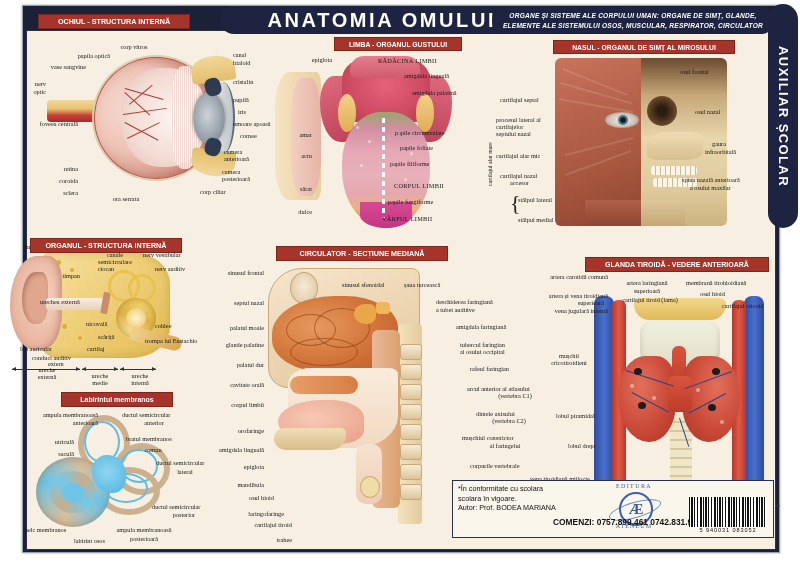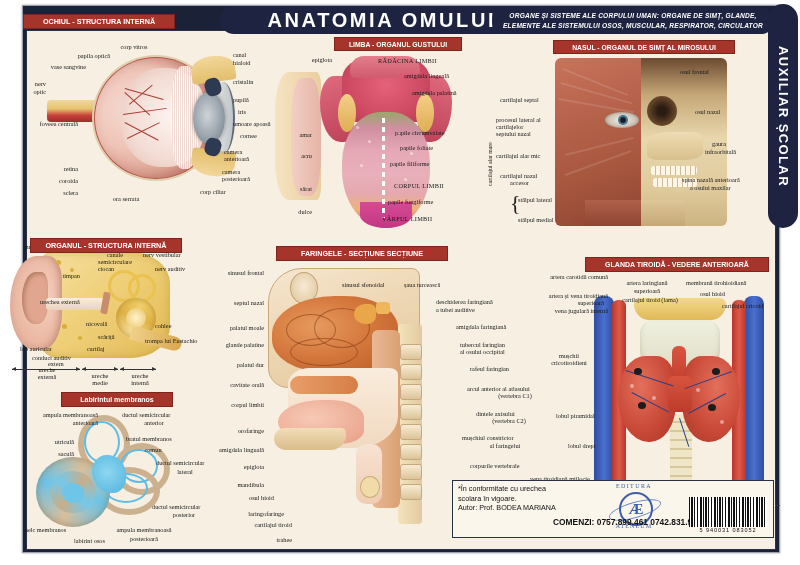--- a/index.html
+++ b/index.html
@@ -298,21 +298,21 @@
     <span class="t">ANATOMIA OMULUI I</span>
   </div>
   <div class="subtitle-pill">
     <span class="s">ORGANE ȘI SISTEME ALE CORPULUI UMAN: ORGANE DE SIMȚ, GLANDE,</span>
     <span class="s">ELEMENTE ALE SISTEMULUI OSOS, MUSCULAR, RESPIRATOR, CIRCULATOR</span>
   </div>
   <div class="aux-tab">
     <span>AUXILIAR ȘCOLAR</span>
   </div>
 
-  <div class="banner" style="left:23px;top:14px;width:150px;height:13px;font-size:7.2px;">
+  <div class="banner" style="left:38px;top:14px;width:150px;height:13px;font-size:7.2px;">
     <span>OCHIUL - STRUCTURA INTERNĂ</span>
   </div>
 
   <div class="eyeWrap">
     <div class="orbit"></div>
     <div class="orbit2"></div>
     <div class="optNerve"></div>
     <div class="eyeSclera"></div>
     <div class="eyeChoroid"></div>
     <div class="eyeBall"></div>
@@ -510,21 +510,21 @@
   <div class="lbl" style="left:487px;top:186px;width:46px;transform:rotate(-90deg);transform-origin:0 0;font-size:5.8px;">cartilajul alar mare</div>
   <div class="brace" style="left:510px;top:190px;">{</div>
   <div class="lbl" style="left:680px;top:68px;width:58px;">osul frontal</div>
   <div class="lbl" style="left:695px;top:108px;width:52px;">osul nazal</div>
   <div class="lbl" style="left:712px;top:140px;width:40px;">gaura</div>
   <div class="lbl" style="left:705px;top:148px;width:58px;">infraorbitală</div>
   <div class="lbl" style="left:682px;top:176px;width:100px;">spina nazală anterioară</div>
   <div class="lbl" style="left:690px;top:184px;width:86px;">a osului maxilar</div>
 
   <div class="banner" style="left:276px;top:246px;width:170px;height:13px;font-size:7.2px;">
-    <span>FARINGELE - SECȚIUNE SECȚIUNE</span>
+    <span>CIRCULATOR - SECȚIUNE MEDIANĂ</span>
   </div>
 
   <div class="phWrap">
     <div class="skullBlk"></div>
     <div class="frontSinus"></div>
     <div class="brainMass"></div>
     <div class="brainFold" style="left:18px;top:46px;width:48px;height:30px;"></div>
     <div class="brainFold" style="left:46px;top:40px;width:54px;height:38px;"></div>
     <div class="brainFold" style="left:22px;top:70px;width:66px;height:26px;"></div>
     <div class="sphen"></div>
@@ -623,21 +623,21 @@
   <div class="lbl" style="left:722px;top:302px;width:66px;">cartilajul cricoid</div>
   <div class="lbl" style="left:556px;top:412px;width:62px;">lobul piramidal</div>
   <div class="lbl" style="left:568px;top:442px;width:52px;">lobul drept</div>
   <div class="lbl" style="left:530px;top:475px;width:86px;">vena tiroidiană mijlocie</div>
   <div class="lbl u" style="left:604px;top:498px;width:82px;">venele tiroidiene inferioare</div>
   <div class="lbl u" style="left:694px;top:492px;width:30px;">istmul</div>
   <div class="lbl u" style="left:736px;top:497px;width:44px;">lobul stâng</div>
 
   <div class="noteBox">
     <div class="noteTxt">
-      <div>*În conformitate cu urechea</div>
+      <div>*În conformitate cu scolara</div>
       <div>scolara în vigoare.</div>
       <div>Autor: Prof. BODEA MARIANA</div>
     </div>
     <div class="logoBox">
       <div class="logoTop">EDITURA</div>
       <div class="logoRing"></div>
       <div class="logoAE">Æ</div>
       <div class="logoBot">ATENEUM</div>
     </div>
     <div class="comenzi">COMENZI: 0757.899.461  0742.831.979</div>

